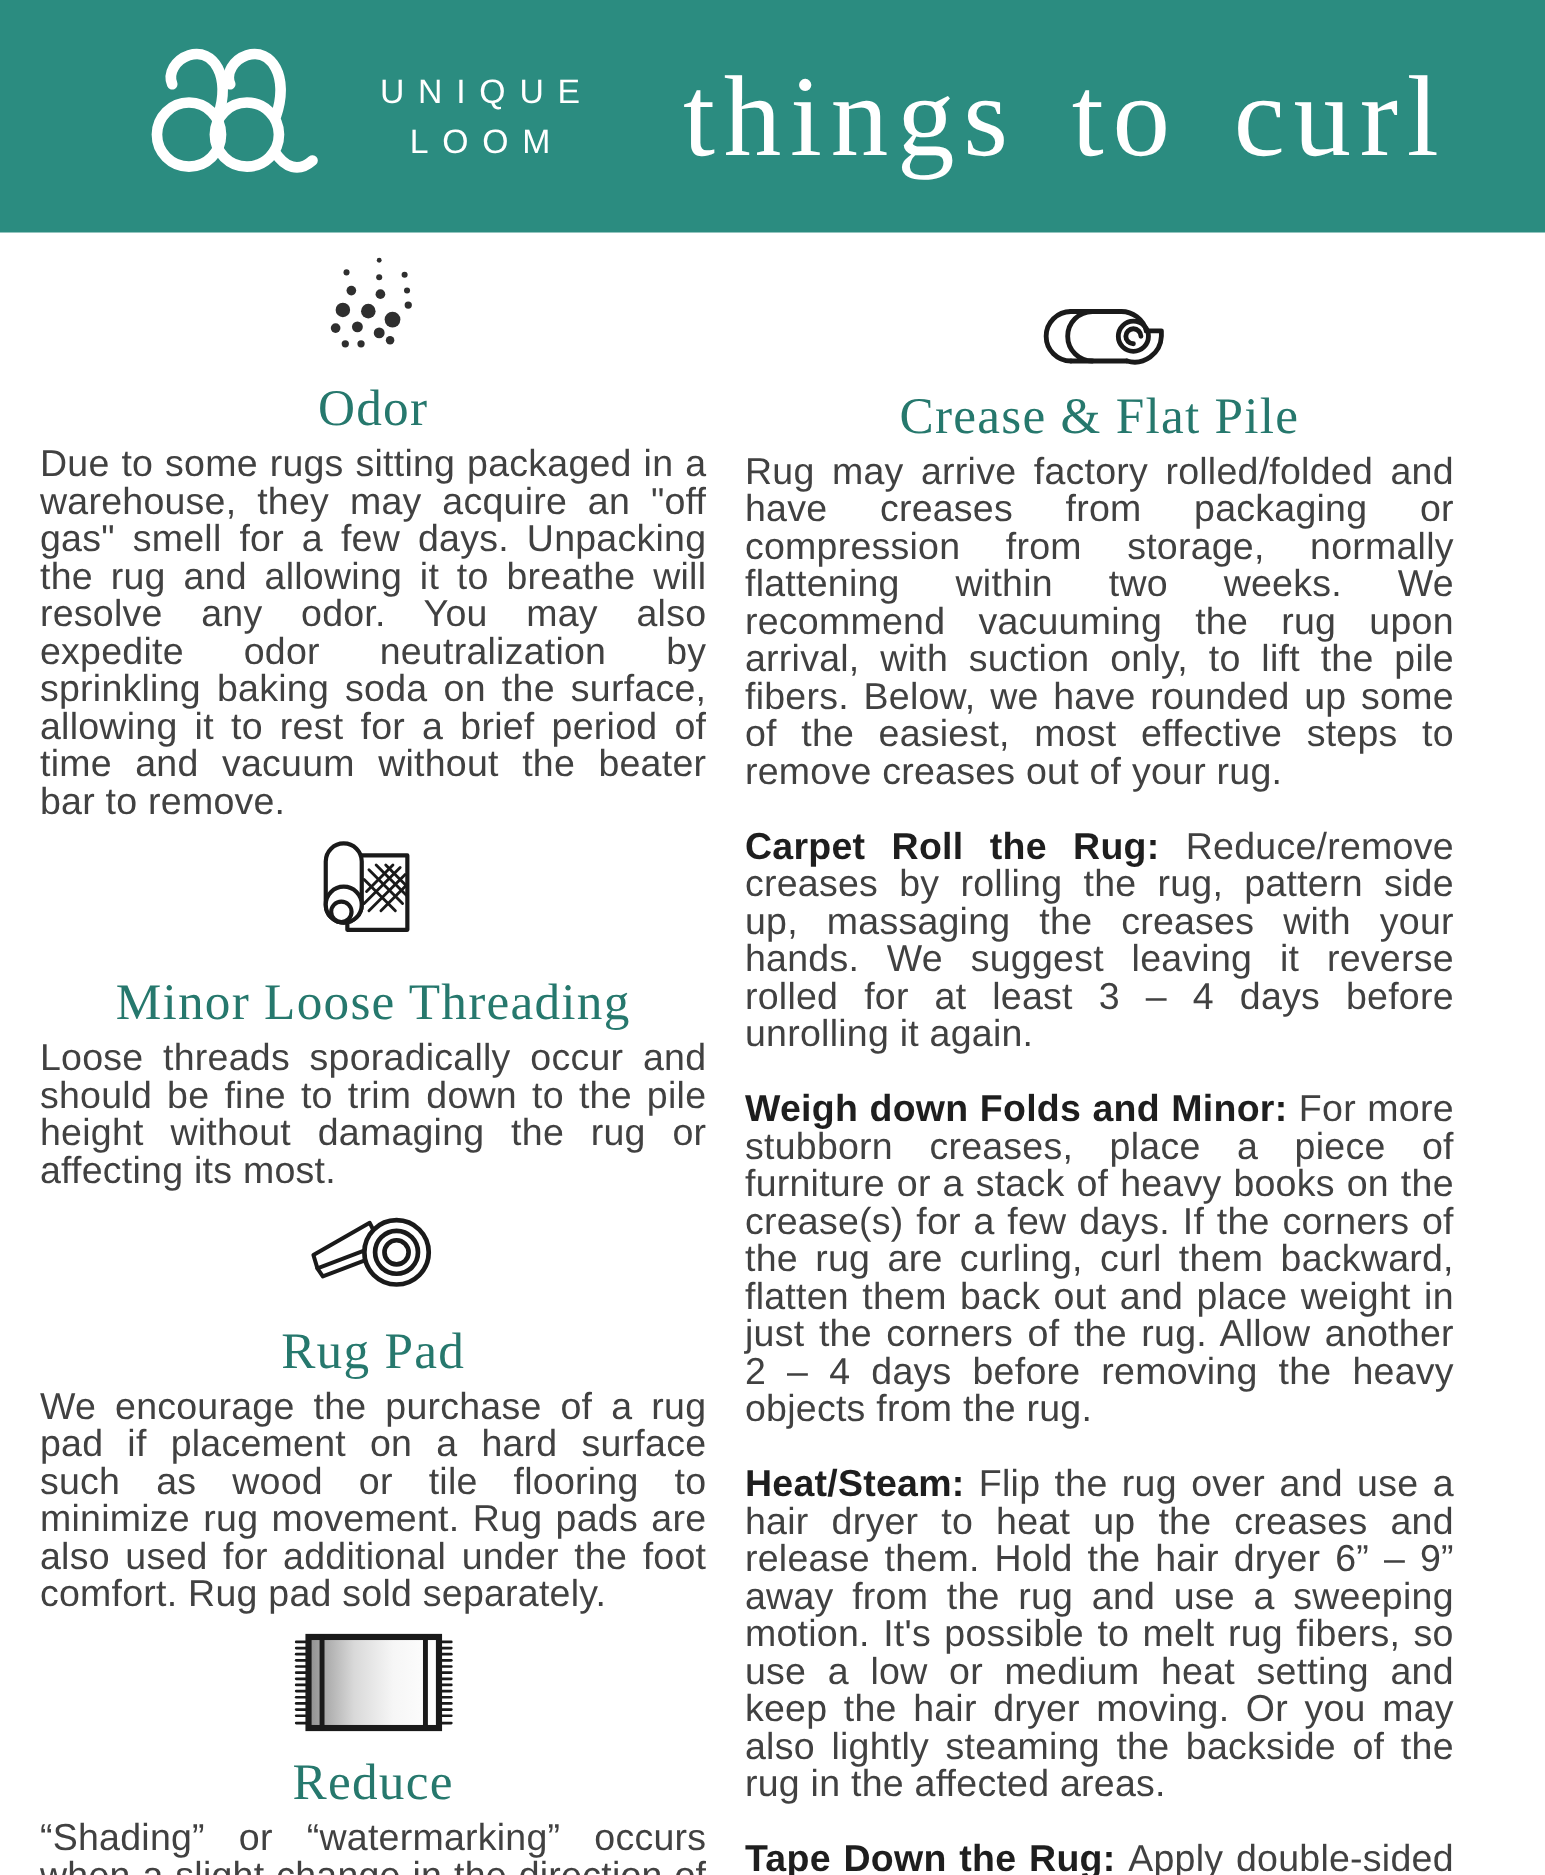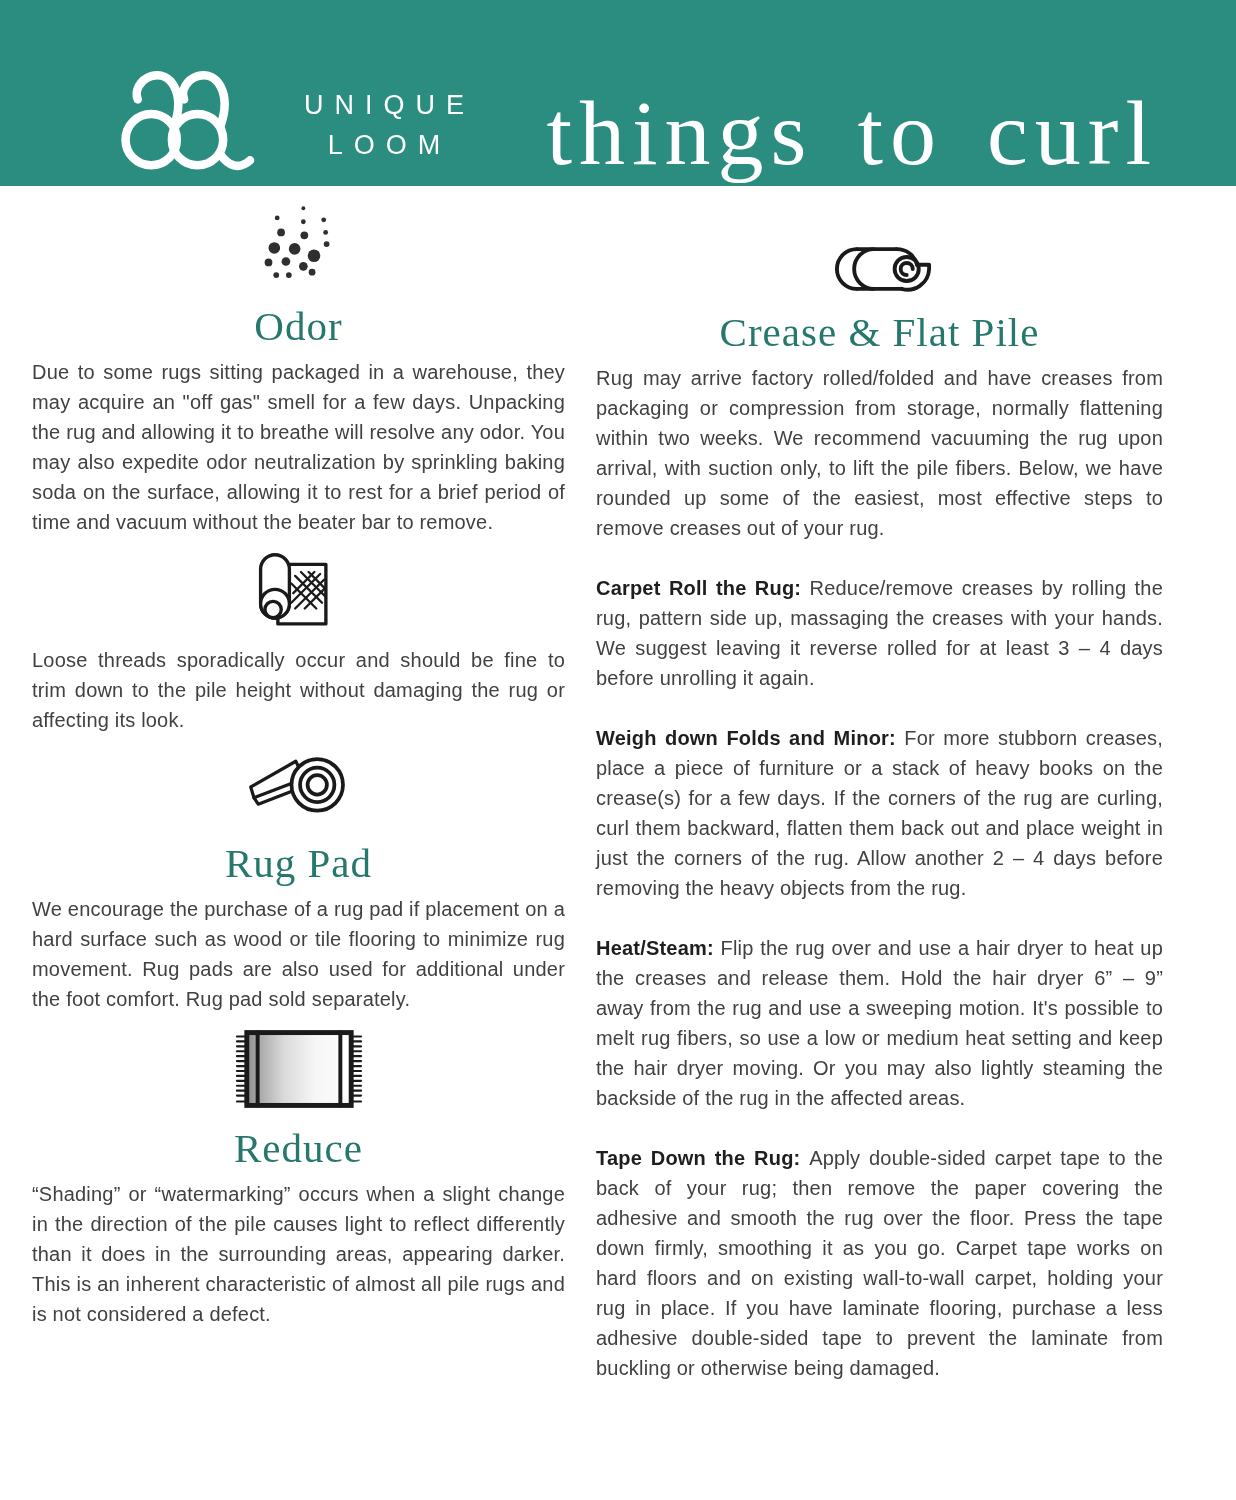--- a/index.html
+++ b/index.html
@@ -2,21 +2,21 @@
 <html><head>
 <meta charset="utf-8">
 <style>
   html,body{margin:0;padding:0;}
   body{
     width:1236px;height:1500px;overflow:hidden;background:#ffffff;
     font-family:"Liberation Sans",sans-serif;
   }
   
   .header{
-    height:186px;background:#2b8c80;display:flex;align-items:flex-end;
+    height:186px;background:#2b8c80;display:flex;align-items:center;
   }
   .brand{display:flex;align-items:center;margin-left:100px;}
   .brand svg{display:block;}
   .brand-text{
     color:#ffffff;margin-left:26px;text-align:center;
     font-size:27px;letter-spacing:11px;line-height:1.5;font-weight:400;
   }
   .page-title{
     font-family:"Liberation Serif",serif;color:#ffffff;
     font-size:92px;letter-spacing:7px;word-spacing:14px;font-weight:400;
@@ -27,21 +27,21 @@
   .col-left{width:533px;margin-left:32px;padding-top:16px;}
   .v-divider{width:2px;background:#b0b0b0;margin-left:29px;margin-top:44px;}
   .col-right{width:567px;padding-top:56px;}
   
   .icon-row{display:flex;justify-content:center;}
   .sec-heading{
     font-family:"Liberation Serif",serif;color:#26786d;text-align:center;
     font-size:41px;font-weight:400;letter-spacing:1px;margin:12px 0 7px 0;
   }
   .body-text{
-    font-size:20px;line-height:30px;color:#414141;
+    font-size:30px;line-height:30px;color:#414141;
     text-align:justify;margin:0;letter-spacing:0.2px;
   }
   .tip{margin-top:30px;}
   .tip-label{font-weight:700;color:#1e1e1e;}
   .section{margin-top:0;}
   .section + .section{margin-top:12px;}
   svg .ink{stroke:#1a1a1a;fill:none;stroke-linecap:round;stroke-linejoin:round;}
   svg .inkfill{stroke:#1a1a1a;fill:#ffffff;stroke-linejoin:round;}
 </style>
 </head>
@@ -112,21 +112,22 @@
             <path d="M46 28 L74 56"></path>
               <path d="M42 36 L68 62"></path>
             <path d="M52 24 L78 50"></path>
               <path d="M60 24 L78 42"></path>
           </g>
           <path class="inkfill" d="M10 21 A15 15 0 0 1 40 21 L40 57 A15 15 0 0 1 10 57 Z" stroke-width="3.5"></path>
           <circle class="inkfill" cx="25" cy="57" r="15" stroke-width="3.5"></circle>
           <circle class="inkfill" cx="23" cy="63" r="8.5" stroke-width="3.5"></circle>
         </svg>
       </div>
-      <p class="body-text">Loose threads sporadically occur and should be fine to trim down to the pile height without damaging the rug or affecting its look.</p>
+      <h2 class="sec-heading">Minor Loose Threading</h2>
+      <p class="body-text">Loose threads sporadically occur and should be fine to trim down to the pile height without damaging the rug or affecting its most.</p>
     </div>
 
     <div class="section">
       <div class="icon-row">
         <svg width="118" height="80" viewBox="0 0 110 72">
           <path class="inkfill" d="M52 12 L10 36 L13 46 L60 28 Z" stroke-width="3"></path>
           <path class="ink" d="M13 46 L17 52 L64 34" stroke-width="3"></path>
           <circle class="inkfill" cx="72" cy="34" r="24" stroke-width="3.5"></circle>
           <circle class="inkfill" cx="72" cy="34" r="16" stroke-width="3.5"></circle>
           <circle class="inkfill" cx="72" cy="34" r="9" stroke-width="3.5"></circle>

